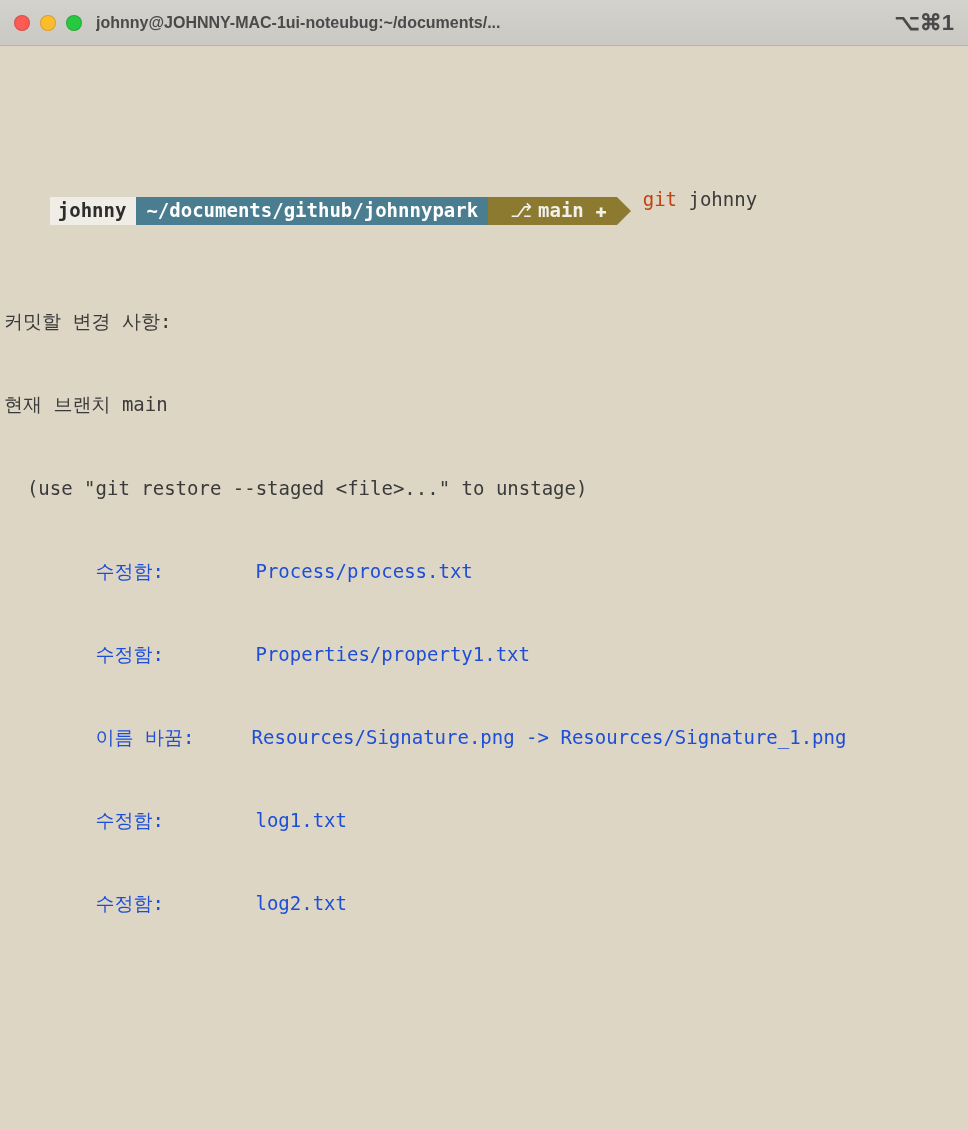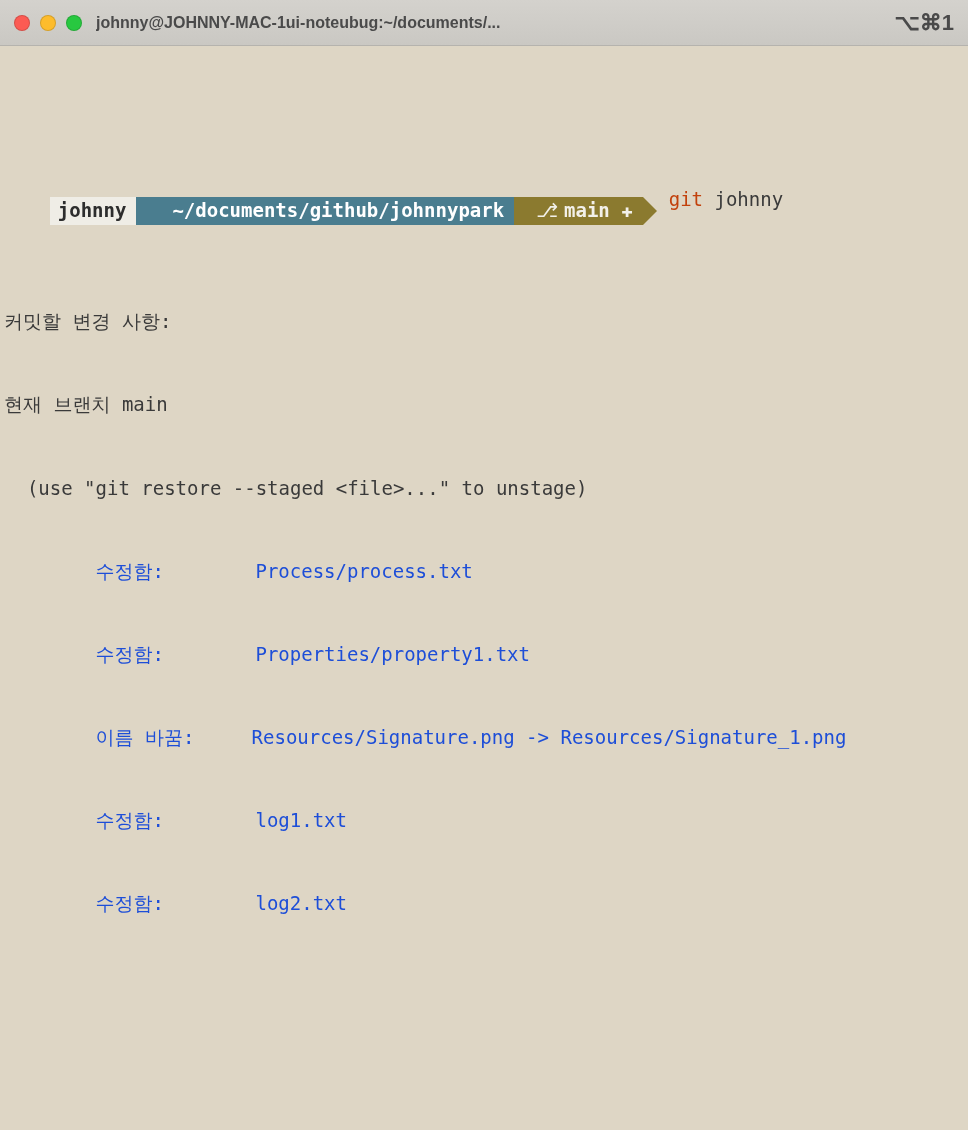--- a/index.html
+++ b/index.html
@@ -79,21 +79,21 @@
     border-top:14px solid transparent;
     border-bottom:14px solid transparent;
     border-left:14px solid currentColor;
     color: inherit;
   }
   
   .seg { background: var(--bg); color: var(--fg); }
   .seg::after { color: var(--bg); border-left-color: var(--bg); }
 
   .seg-user   { --bg:#efede6; --fg:#2d2d2d; }
-  .seg-path   { --bg:#4a7d8f; --fg:#ffffff; padding-left:36px; }
+  .seg-path   { --bg:#4a7d8f; --fg:#ffffff; padding-left:10px; }
   .seg-branch { --bg:#8b7a2f; --fg:#f2f0e9; padding-left:22px; }
   .seg-branch .bicon { margin-right:6px; font-weight:400; }
 
   .cmd {
     display:inline-block;
     padding-left: 26px;
     color:#3a3a3a;
     font-weight:400;
   }
   .cmd .git-kw { color:#c2410c; font-weight:400; }

